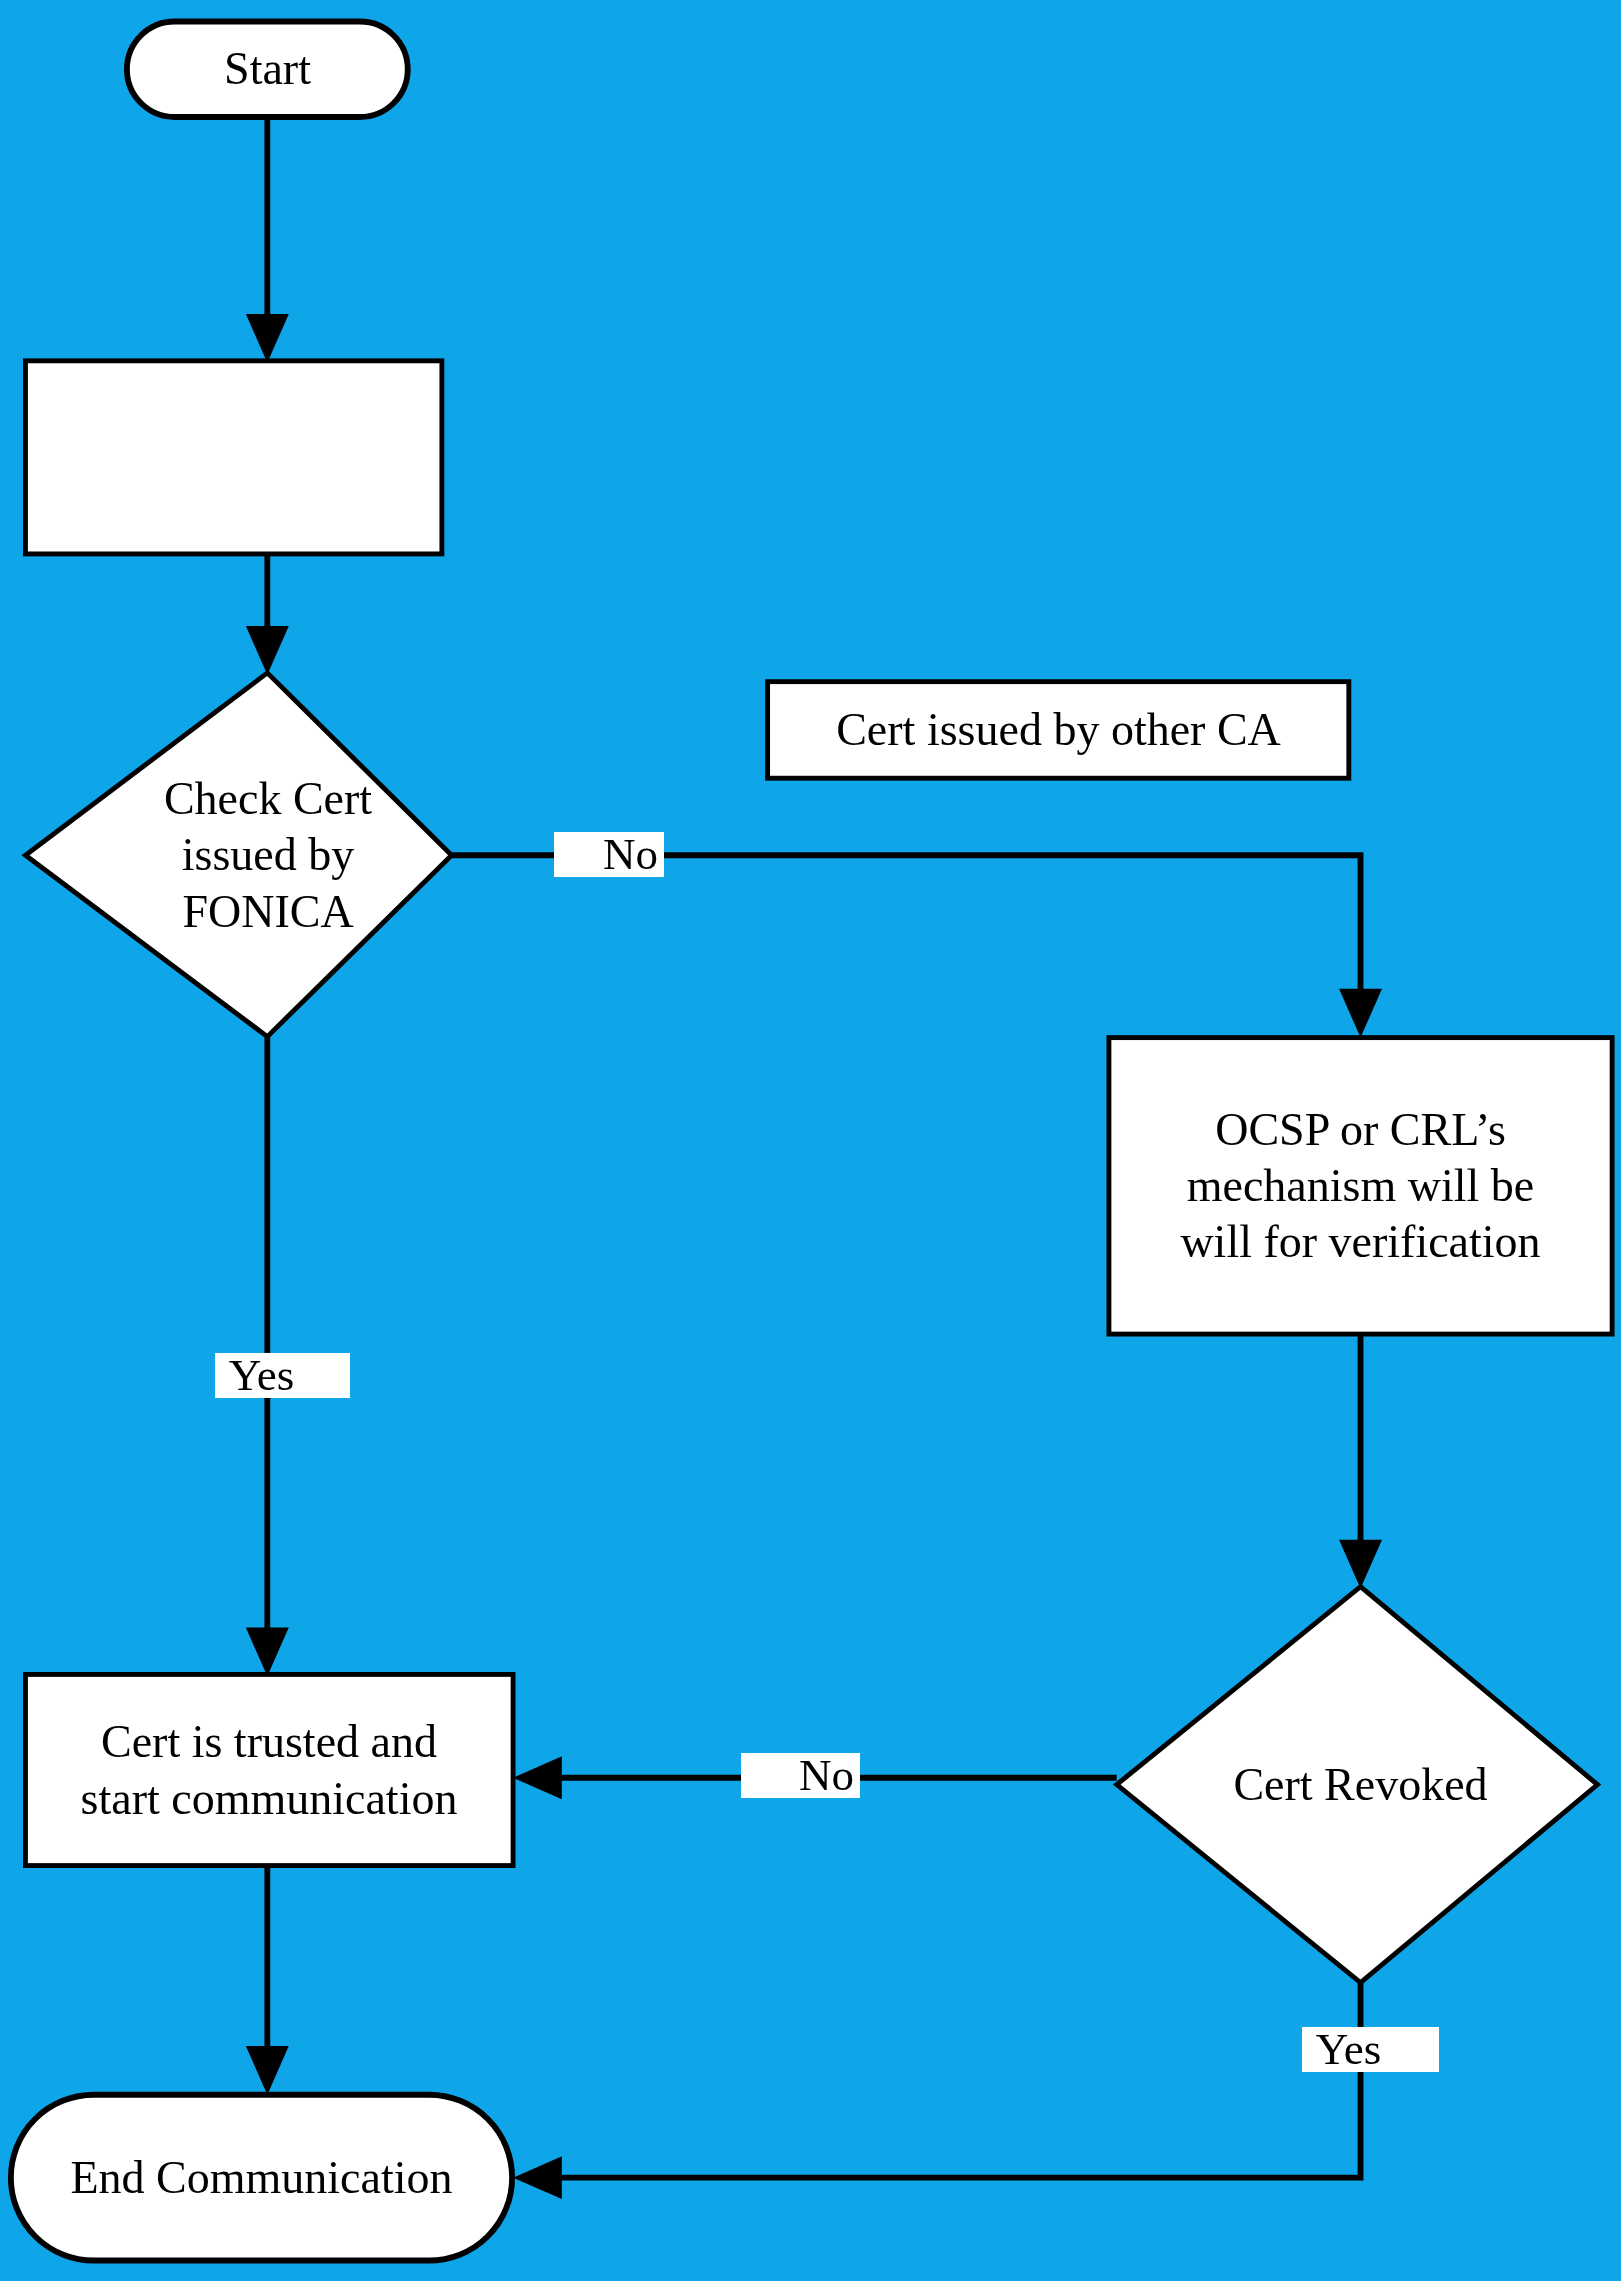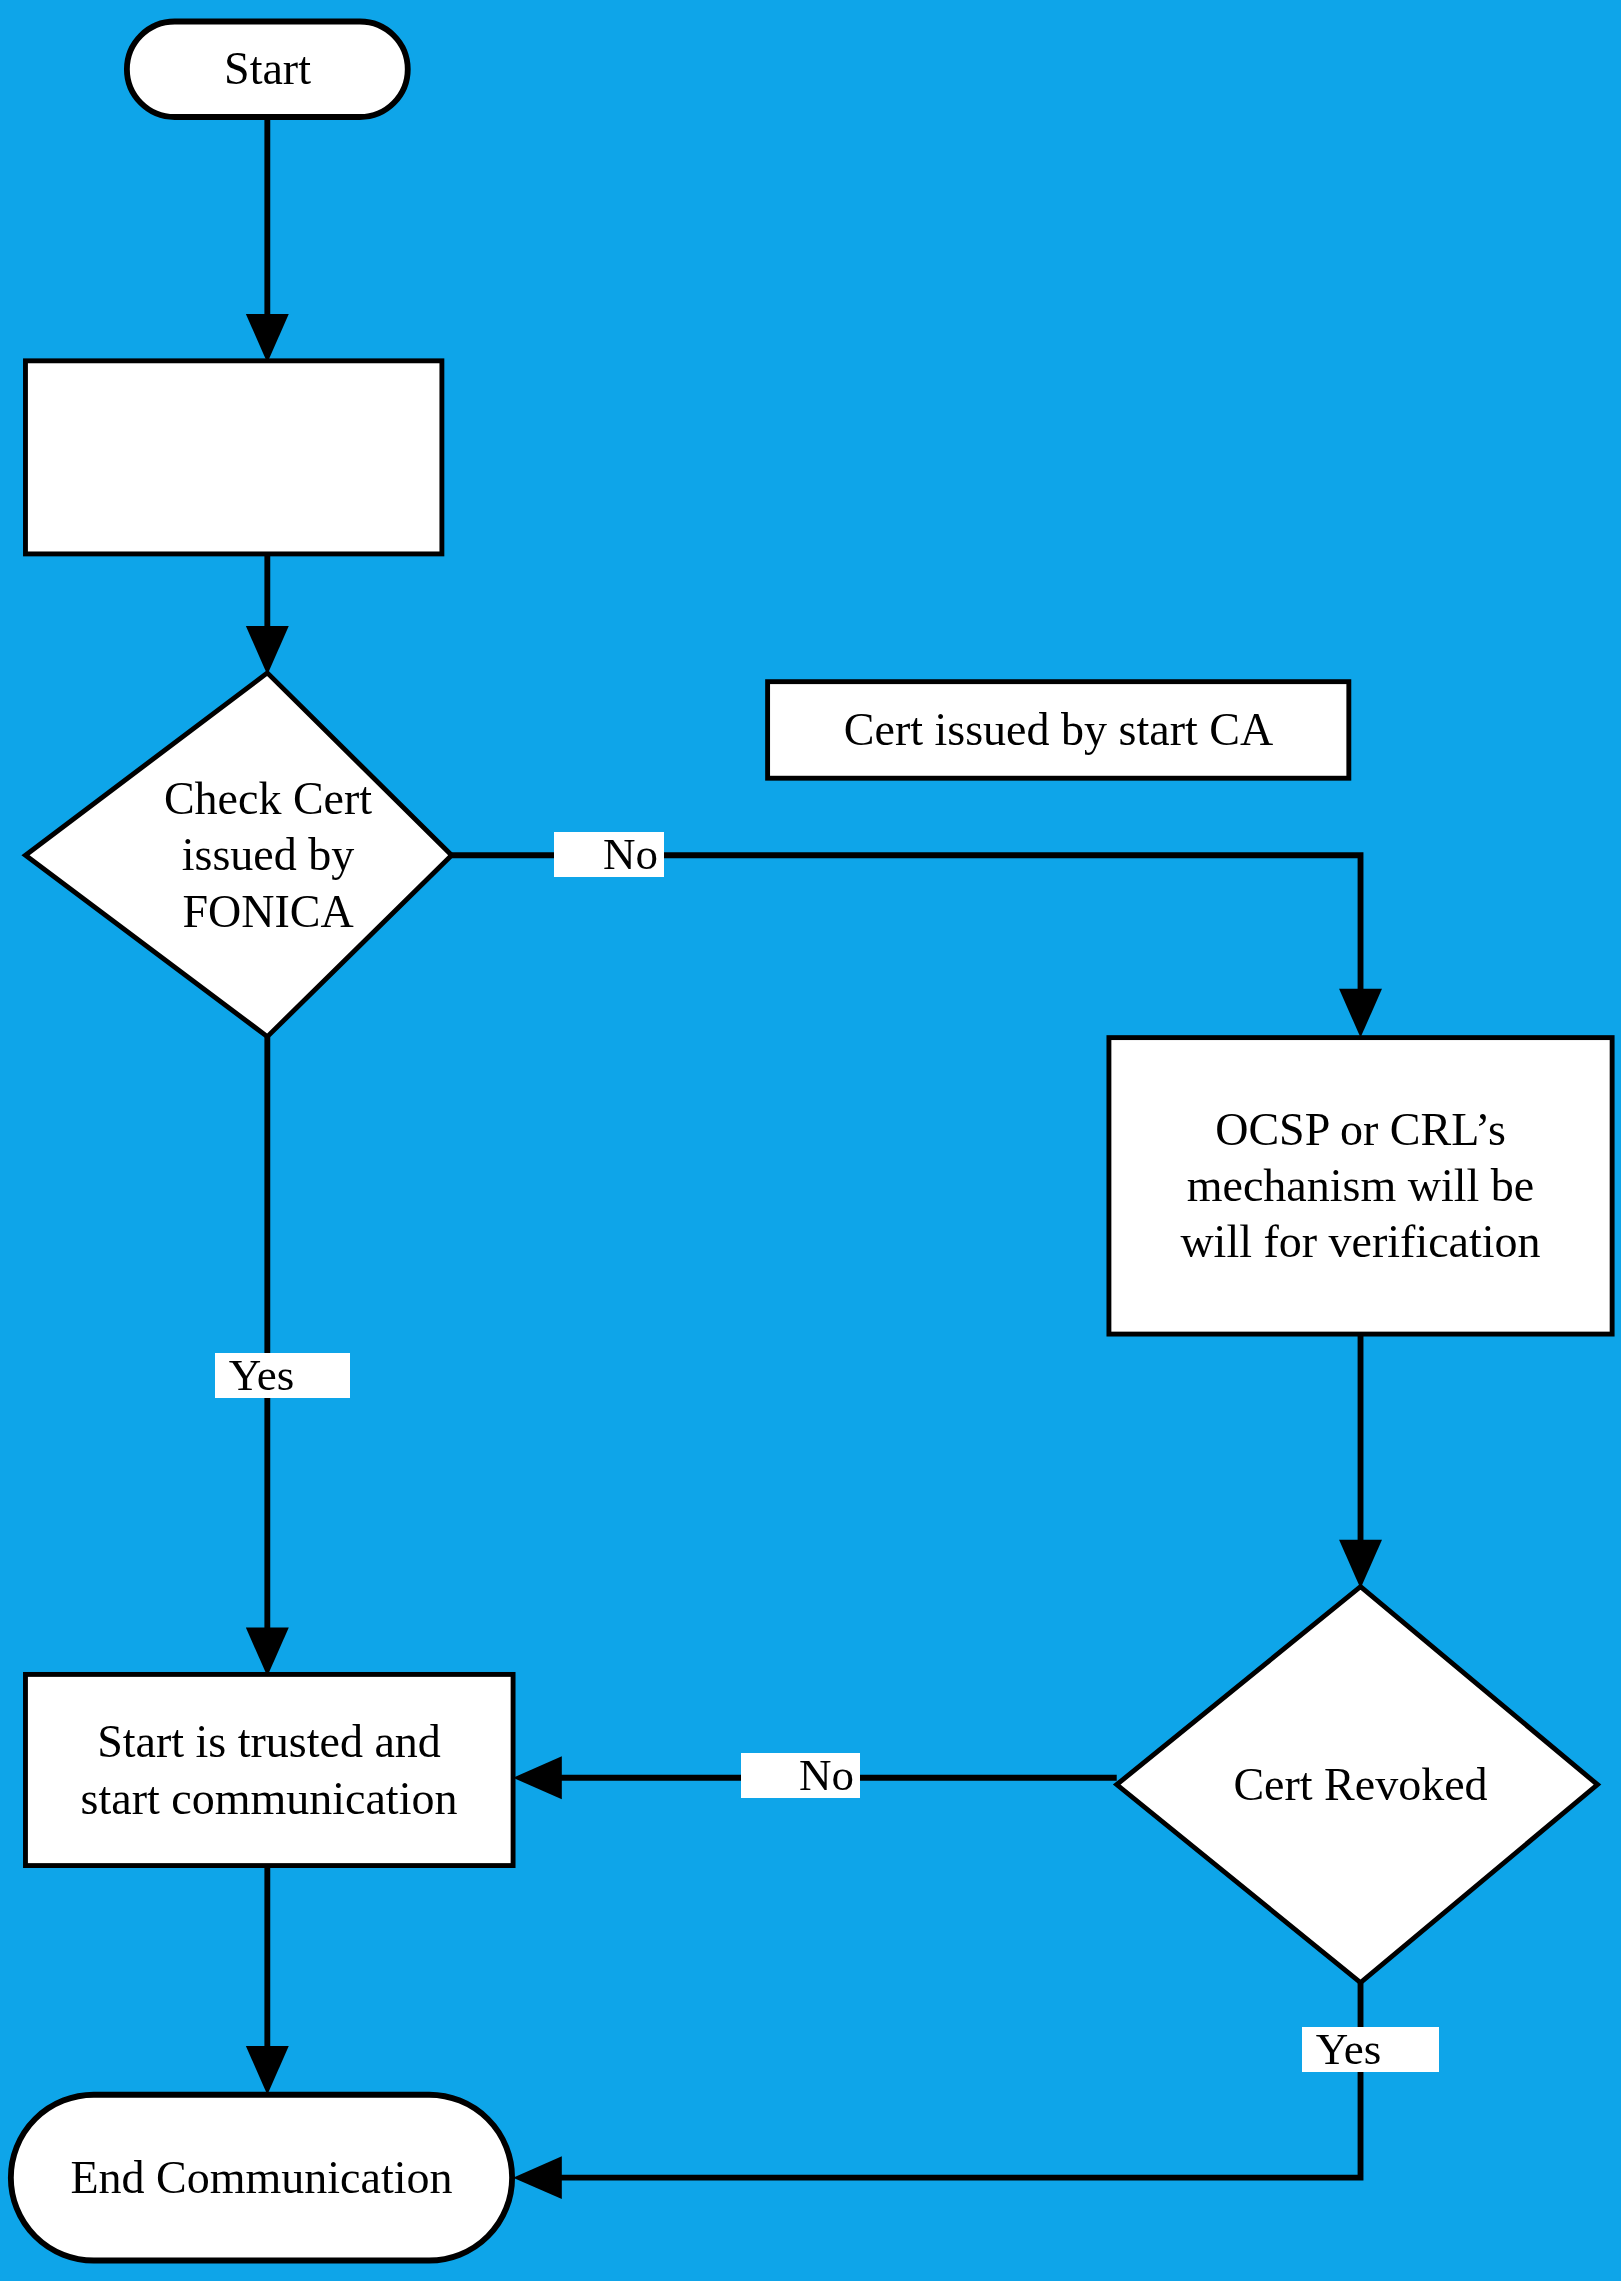--- a/index.html
+++ b/index.html
@@ -143,29 +143,29 @@
 
   </svg>
 
   <div class="node-label fs-start" style="left:127px; top:21.5px; width:281px; height:96px;">Start</div>
 
 
   <div class="node-label fs-decision" style="left:107px; top:736px; width:322px; height:239px;">Check Cert
 issued by
 FONICA</div>
 
-  <div class="node-label fs-note" style="left:768px; top:682px; width:581px; height:97px;">Cert issued by start CA</div>
+  <div class="node-label fs-note" style="left:768px; top:682px; width:581px; height:97px;">Cert issued by other CA</div>
 
   <div class="node-label fs-process" style="left:1109px; top:1038px; width:503px; height:296px;">OCSP or CRL’s
 mechanism will be
 will for verification</div>
 
   <div class="node-label fs-decision" style="left:1146px; top:1736px; width:429px; height:98px;">Cert Revoked</div>
 
-  <div class="node-label fs-process" style="left:25px; top:1675px; width:488px; height:191px;">Start is trusted and
+  <div class="node-label fs-process" style="left:25px; top:1675px; width:488px; height:191px;">Cert is trusted and
 start communication</div>
 
   <div class="node-label fs-start" style="left:11px; top:2095px; width:501px; height:166px;">End Communication</div>
 
   <div class="edge-label fs-edge" style="left:554px; top:832px; width:98px;">No</div>
 
   <div class="edge-label fs-edge" style="left:215px; top:1353px; width:115px; text-align:left; padding-left:13.7px;">Yes</div>
 
   <div class="edge-label fs-edge" style="left:741px; top:1753px; width:107px;">No</div>
 

